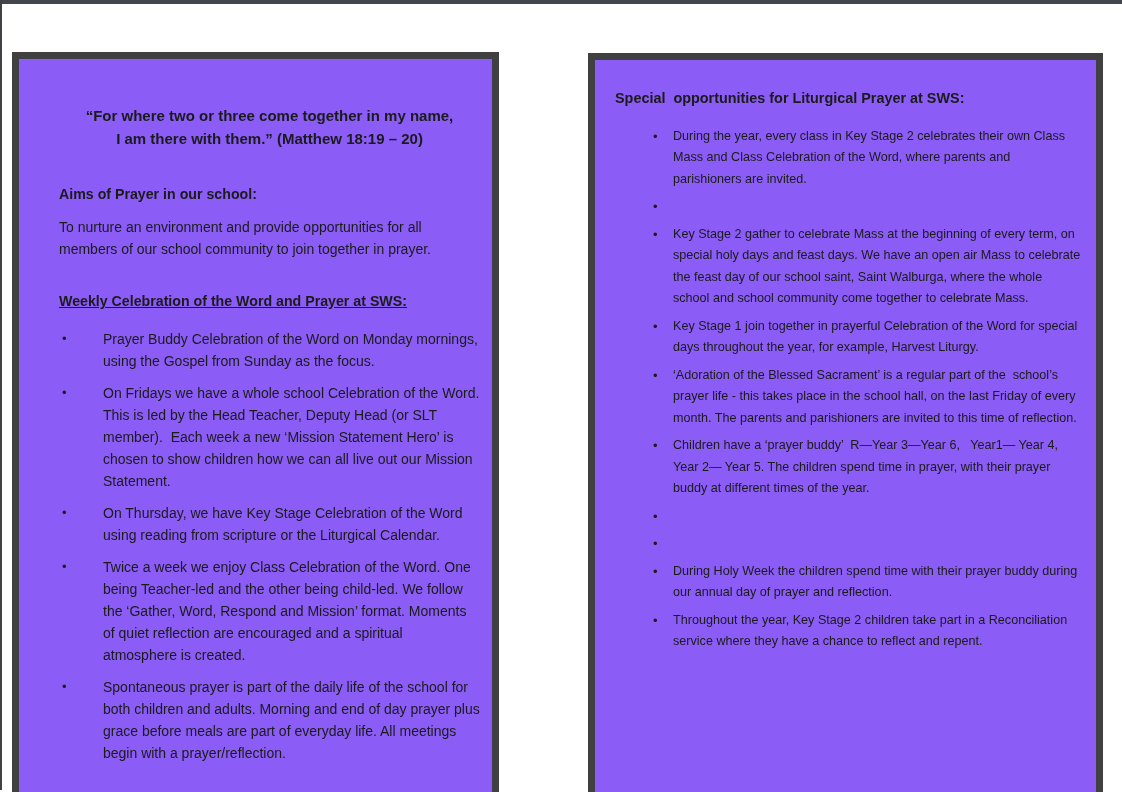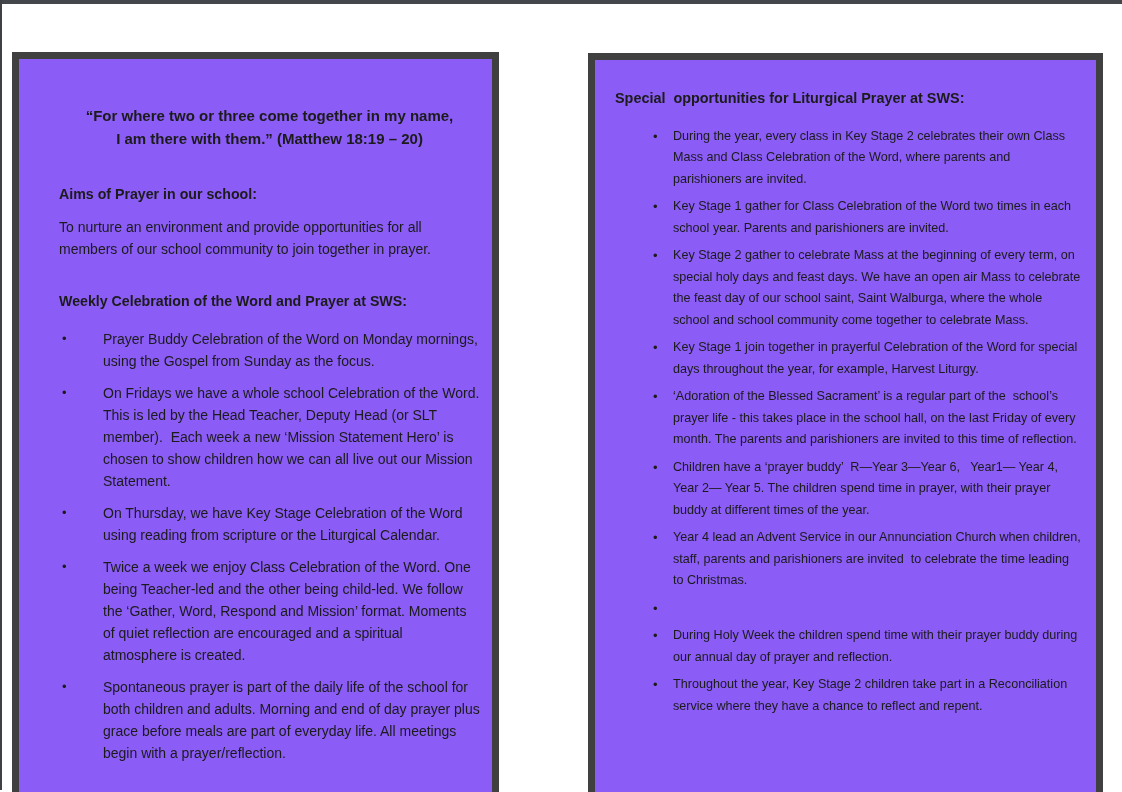--- a/index.html
+++ b/index.html
@@ -61,21 +61,21 @@
     margin: 0 2px;
   }
   .heading {
     font-weight: 700;
     white-space: pre-wrap;
     margin: 0;
     font-size: 14.2px;
   }
   .page-left .heading-aims { margin-top: 33px; }
   .page-left .para { margin: 11px 0 0 0; white-space: pre-wrap; }
-  .page-left .heading-weekly { margin-top: 30px; }
+  .page-left .heading-weekly { margin-top: 30px; text-decoration: underline; }
   .page-left .bullets { margin-top: 16px; }
   .page-right .heading-special { font-size: 14.4px; }
   .page-right .bullets { margin-top: 16px; }
   .bullet {
     display: flex;
     align-items: flex-start;
   }
   .page-left .bullet { padding-left: 3px; margin-bottom: 10px; }
   .page-right .bullet { padding-left: 38px; margin-bottom: 6px; }
   .dot {
@@ -137,41 +137,39 @@
     <div class="inner">
       <div class="heading heading-special">Special  opportunities for Liturgical Prayer at SWS:</div>
 
       <div class="bullets">
         <div class="bullet">
           <span class="dot">•</span>
           <span class="btext">During the year, every class in Key Stage 2 celebrates their own Class Mass and Class Celebration of the Word, where parents and parishioners are invited.</span>
         </div>
         <div class="bullet">
           <span class="dot">•</span>
-          <span class="btext">Key Stage 1 gather for Class Celebration of the Word two times in each school year. Parents and parishioners are invited.</span>
         </div>
         <div class="bullet">
           <span class="dot">•</span>
           <span class="btext">Key Stage 2 gather to celebrate Mass at the beginning of every term, on special holy days and feast days. We have an open air Mass to celebrate the feast day of our school saint, Saint Walburga, where the whole school and school community come together to celebrate Mass.</span>
         </div>
         <div class="bullet">
           <span class="dot">•</span>
           <span class="btext">Key Stage 1 join together in prayerful Celebration of the Word for special days throughout the year, for example, Harvest Liturgy.</span>
         </div>
         <div class="bullet">
           <span class="dot">•</span>
           <span class="btext">‘Adoration of the Blessed Sacrament’ is a regular part of the  school’s prayer life - this takes place in the school hall, on the last Friday of every  month. The parents and parishioners are invited to this time of reflection.</span>
         </div>
         <div class="bullet">
           <span class="dot">•</span>
           <span class="btext">Children have a ‘prayer buddy’  R—Year 3—Year 6,   Year1— Year 4, Year 2— Year 5. The children spend time in prayer, with their prayer buddy at different times of the year.</span>
         </div>
         <div class="bullet">
           <span class="dot">•</span>
-          <span class="btext">Year 4 lead an Advent Service in our Annunciation Church when children, staff, parents and parishioners are invited  to celebrate the time leading to Christmas.</span>
         </div>
         <div class="bullet">
           <span class="dot">•</span>
         </div>
         <div class="bullet">
           <span class="dot">•</span>
           <span class="btext">During Holy Week the children spend time with their prayer buddy during our annual day of prayer and reflection.</span>
         </div>
         <div class="bullet">
           <span class="dot">•</span>

